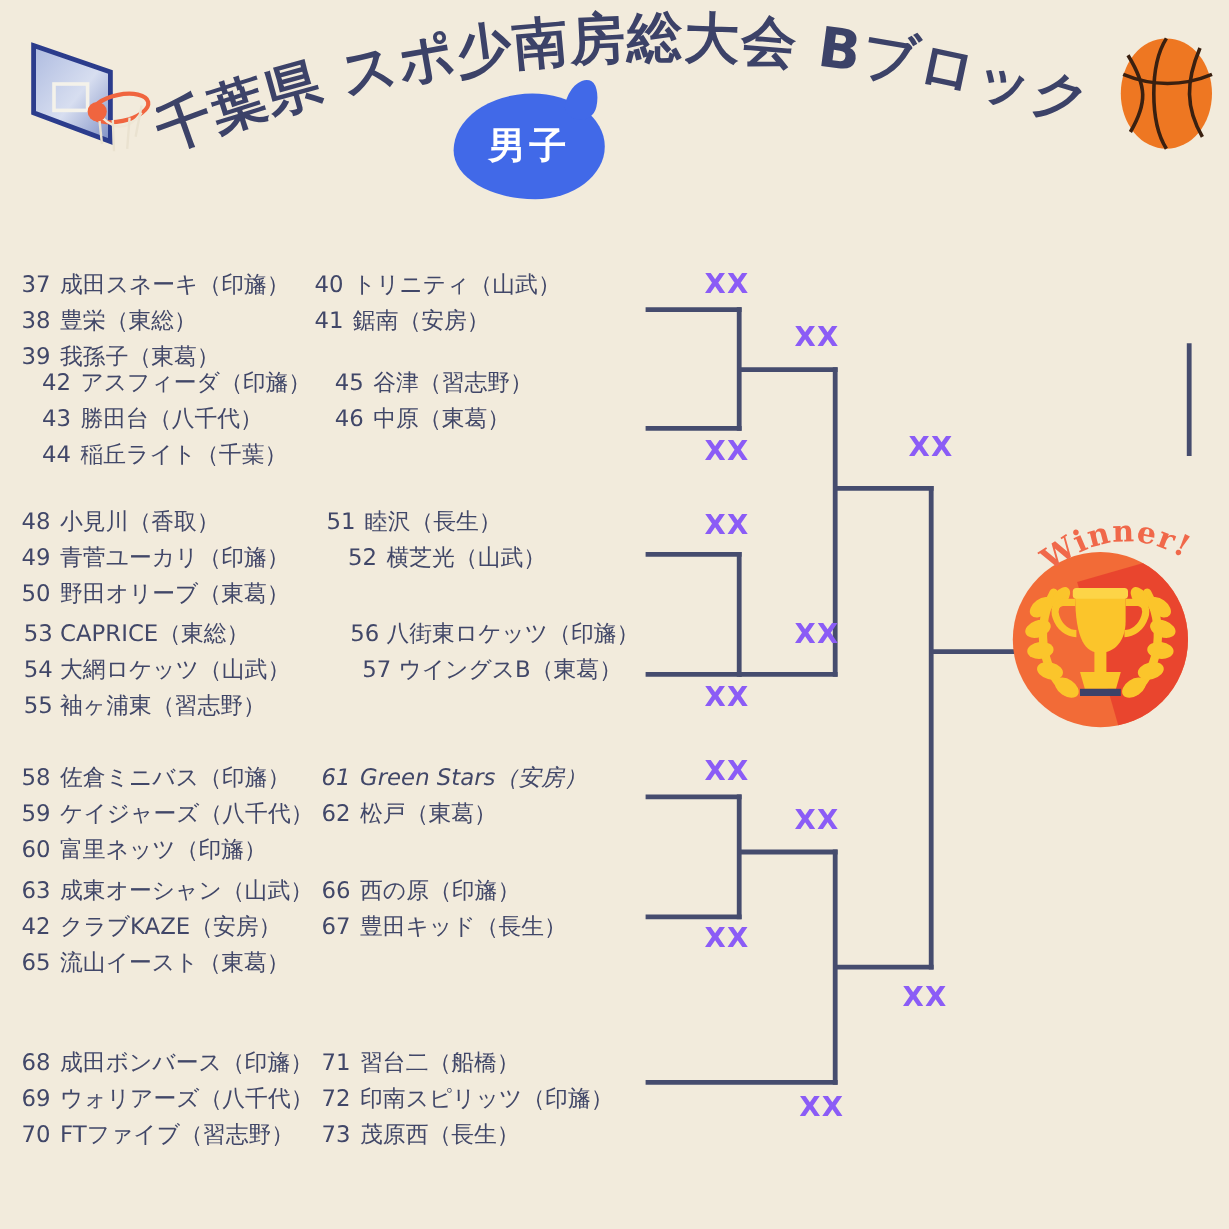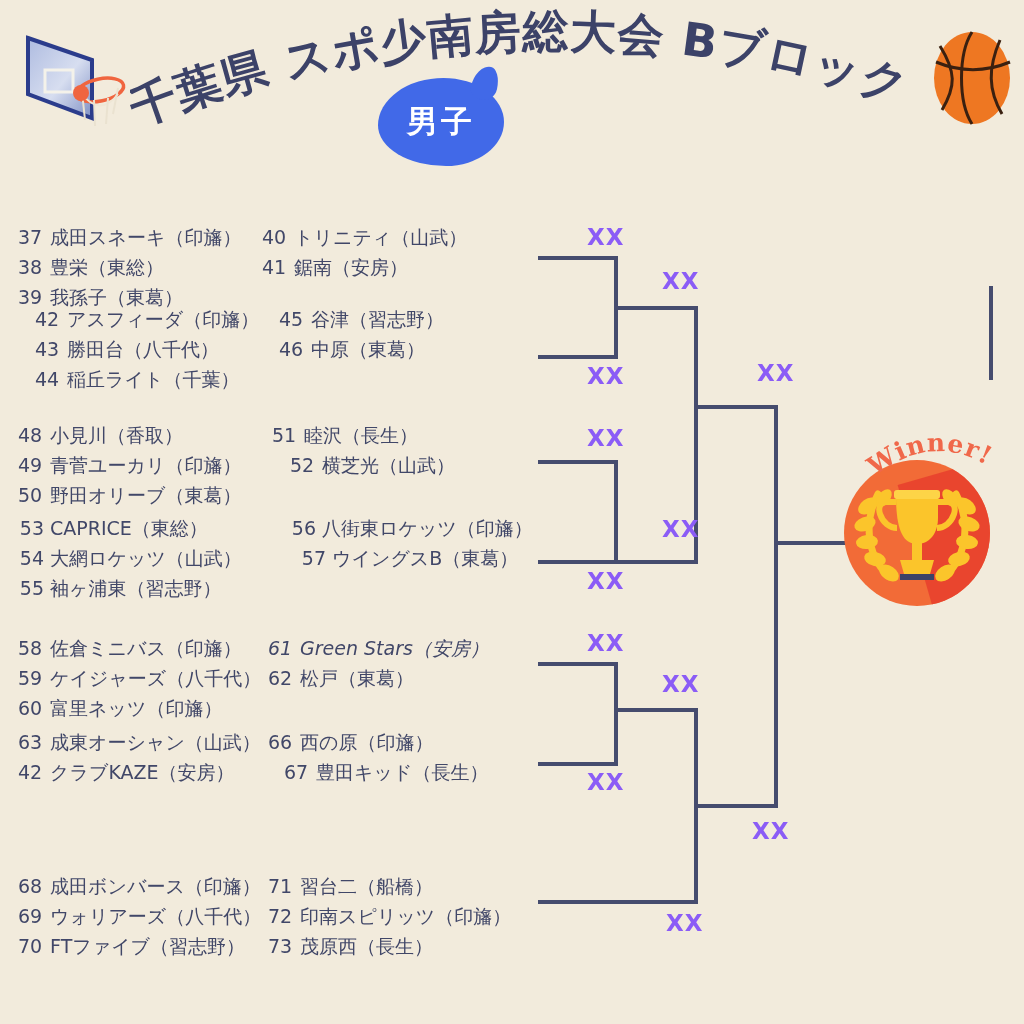--- a/index.html
+++ b/index.html
@@ -192,21 +192,24 @@
           <div class="cellA"><span class="num">60</span><span> 富里ネッツ（印旛）</span></div>
         </div>
       </div>
       <div class="grp" style="top: 727px;">
         <div class="row">
           <div class="cellA"><span class="num">63</span><span> 成東オーシャン（山武）</span></div>
           <div class="cellB" style="left: 268px;"><span class="num">66</span><span> 西の原（印旛）</span></div>
         </div>
         <div class="row">
           <div class="cellA"><span class="num">42</span><span> クラブKAZE（安房）</span></div>
-          <div class="cellB" style="left: 284px;"><span class="num">67</span><span> 豊田キッド（長生）</span></div>
+          <div class="cellB" style="left: 268px;"><span class="num">67</span><span> 豊田キッド（長生）</span></div>
+        </div>
+        <div class="row">
+          <div class="cellA"><span class="num">65</span><span> 流山イースト（東葛）</span></div>
         </div>
       </div>
       <div class="grp" style="top: 847px; margin-top: 24px;">
         <div class="row">
           <div class="cellA"><span class="num">68</span><span> 成田ボンバース（印旛）</span></div>
           <div class="cellB" style="left: 268px;"><span class="num">71</span><span> 習台二（船橋）</span></div>
         </div>
         <div class="row">
           <div class="cellA"><span class="num">69</span><span> ウォリアーズ（八千代）</span></div>
           <div class="cellB" style="left: 268px;"><span class="num">72</span><span> 印南スピリッツ（印旛）</span></div>

